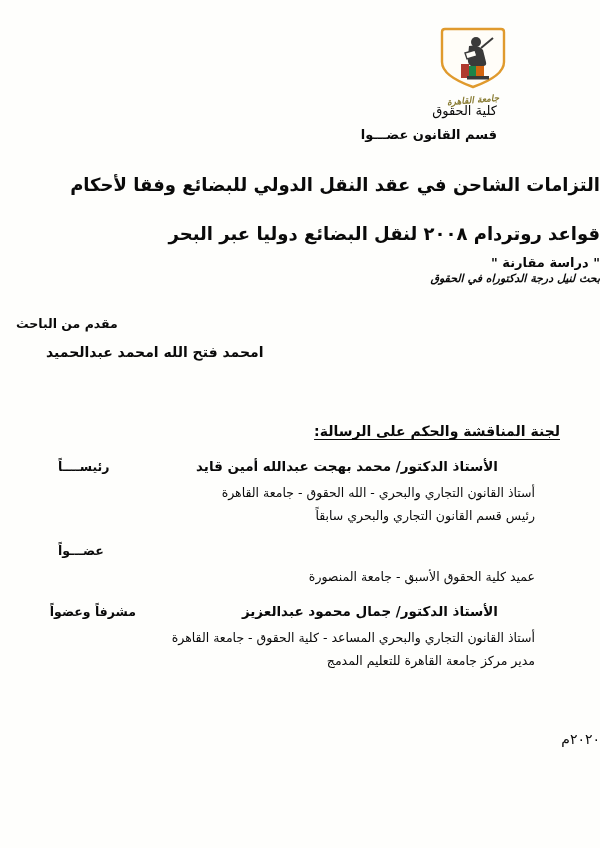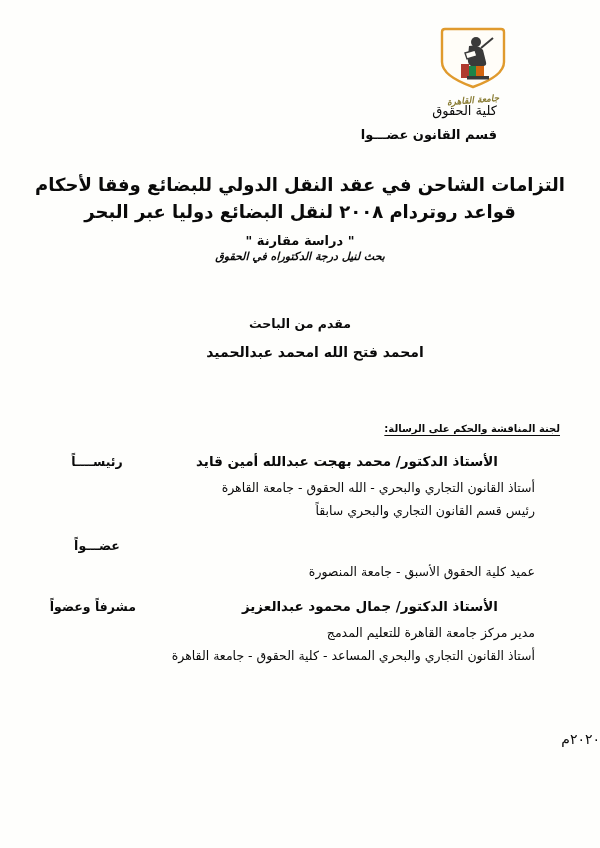--- a/index.html
+++ b/index.html
@@ -34,63 +34,62 @@
     font-size:13px; font-weight:normal; white-space:nowrap;margin-left:32px;
   }
   .dept-line {
     position:absolute; top:127px; right:103px;
     font-size:13px; font-weight:bold; white-space:nowrap;
   }
 
   
   .title-block {
     position:absolute; top:172px; left:0; right:0;
-    text-align:center;
   }
   .title-line1, .title-line2 {
     font-size:18px; font-weight:bold; line-height:1.45;
     white-space:nowrap;
   }
-  .title-line2 { margin-top:1px; }
+  .title-line2 { margin-top:23px; }
   .title-sub {
     margin-top:8px;
     font-size:13px; font-weight:bold;
   }
   .title-degree {
     margin-top:2px;
     font-size:11px; font-weight:bold;font-style:italic;
   }
 
   
   .presenter-block {
-    position:absolute; top:316px; left:0; right:0;
-    text-align:center;
+    position:absolute; top:316px; left:16px; right:0;
+    text-align:left;
   }
   .presenter-label { font-size:12.5px; font-weight:bold; }
   .presenter-name  { margin-top:13px; font-size:14px; font-weight:bold;padding-left:30px; }
 
   
   .committee {
     position:absolute; top:423px; right:40px; left:40px;
   }
   .committee-heading {
-    font-size:10px; font-weight:bold;
+    font-size:14px; font-weight:bold;
     text-decoration:underline; text-underline-offset:3px;
     text-align:right;
   }
   .member { position:relative; margin-top:19px; }
   .member-row { position:relative; min-height:19px; }
   .member-name {
     display:block; margin-right:62px;
     font-size:13.5px; font-weight:bold; white-space:nowrap;
   }
   .member-role {
     position:absolute; top:1px; left:18px; width:78px;
     font-size:12.5px; font-weight:bold;
-    text-align:center; direction:rtl; white-space:nowrap;
+    text-align:left; direction:rtl; white-space:nowrap;
   }
   .member-detail {
     margin-top:8px; margin-right:25px;
     font-size:12.5px; font-weight:normal;
     text-align:right; white-space:nowrap;
   }
 
   
   .year-line {
     position:absolute; top:731px; left:0; right:0;
@@ -154,20 +153,20 @@
         <span class="member-role">عضـــواً</span>
       </div>
       <div class="member-detail">عميد كلية الحقوق الأسبق - جامعة المنصورة</div>
     </div>
 
     <div class="member">
       <div class="member-row">
         <span class="member-name">الأستاذ الدكتور/  جمال محمود عبدالعزيز</span>
         <span class="member-role">مشرفاً وعضواً</span>
       </div>
+      <div class="member-detail">أستاذ القانون التجاري والبحري المساعد - كلية الحقوق - جامعة القاهرة</div>
       <div class="member-detail">مدير مركز جامعة القاهرة للتعليم المدمج</div>
-      <div class="member-detail">أستاذ القانون التجاري والبحري المساعد - كلية الحقوق - جامعة القاهرة</div>
     </div>
   </div>
 
   <div class="year-line">٢٠٢٠م</div>
 
 </div>
 
 </body></html>

